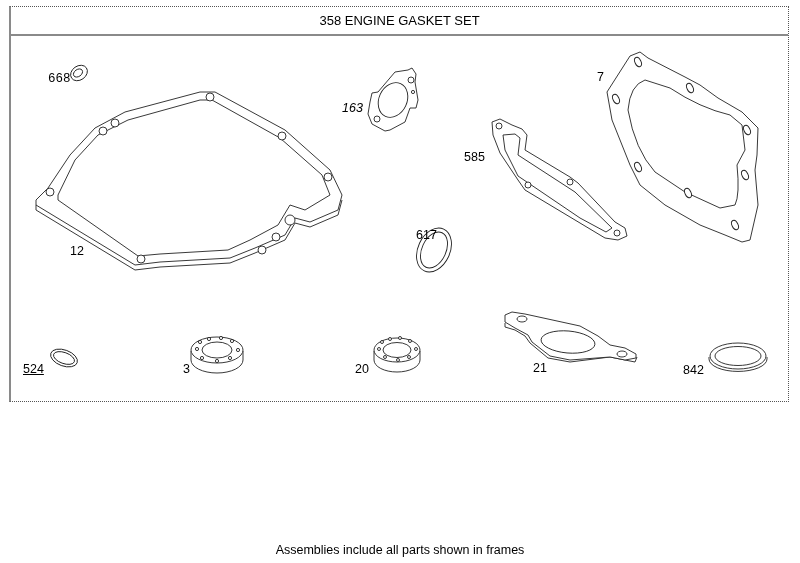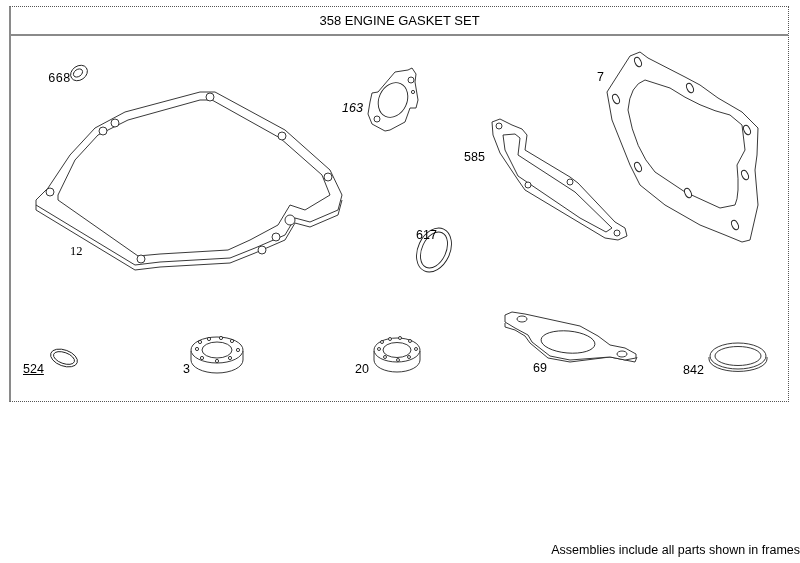--- a/index.html
+++ b/index.html
@@ -6,21 +6,21 @@
   body { width: 800px; height: 563px; position: relative; overflow: hidden;
          font-family: "Liberation Sans", sans-serif; color: #000; }
   .frame { position: absolute; left: 9px; top: 6px; width: 780px; height: 396px;
            border-top: 1px dotted #555; border-right: 1px dotted #555; border-bottom: 1px dotted #555;
            border-left: 2px solid #8a8a8a; box-sizing: border-box; }
   .title-bar { position: absolute; left: 0; top: 0; right: 0; height: 27px;
                border-bottom: 2px solid #8a8a8a; text-align: center; }
   .title-text { font-size: 13px; line-height: 27px; letter-spacing: 0; }
   .canvas { position: absolute; left: 0; top: 0; width: 800px; height: 563px; }
   .callout { position: absolute; font-size: 12.5px; line-height: 14px; white-space: nowrap; }
-  .footer { position: absolute; left: 0; right: 0; top: 543px; text-align: right; font-size: 12.5px; }
+  .footer { position: absolute; left: 0; right: 0; top: 543px; text-align: center; font-size: 12.5px; }
   svg .g { fill: #fff; stroke: #222; stroke-width: 0.9; }
   svg .l { fill: none; stroke: #222; stroke-width: 0.9; }
 </style>
 </head>
 <body>
 
 <div class="frame">
   <div class="title-bar">
     <span class="title-text">358 ENGINE GASKET SET</span>
   </div>
@@ -131,21 +131,21 @@
     <path class="l" d="M709,357 L709,359 A28,12 0 0 0 767,359 L767,357"></path>
     <ellipse class="g" cx="738" cy="356" rx="28" ry="13"></ellipse>
     <ellipse class="g" cx="738" cy="356" rx="23" ry="9.5"></ellipse>
   </g>
 </svg>
 
 <span class="callout" style="left:48px;top:72px;font-family:Liberation Mono, monospace;">668</span>
 <span class="callout" style="left:342px;top:101px;font-style:italic;">163</span>
 <span class="callout" style="left:597px;top:70px;">7</span>
 <span class="callout" style="left:464px;top:150px;">585</span>
-<span class="callout" style="left:70px;top:244px;font-family:Liberation Serif, serif;">12</span>
+<span class="callout" style="left:70px;top:244px;">12</span>
 <span class="callout" style="left:416px;top:228px;">617</span>
 <span class="callout" style="left:23px;top:362px;text-decoration:underline;">524</span>
 <span class="callout" style="left:183px;top:362px;">3</span>
 <span class="callout" style="left:355px;top:362px;">20</span>
-<span class="callout" style="left:533px;top:361px;">69</span>
+<span class="callout" style="left:533px;top:361px;">21</span>
 <span class="callout" style="left:683px;top:363px;text-align:right;">842</span>
 
 <div class="footer">Assemblies include all parts shown in frames</div>
 
 </body></html>

